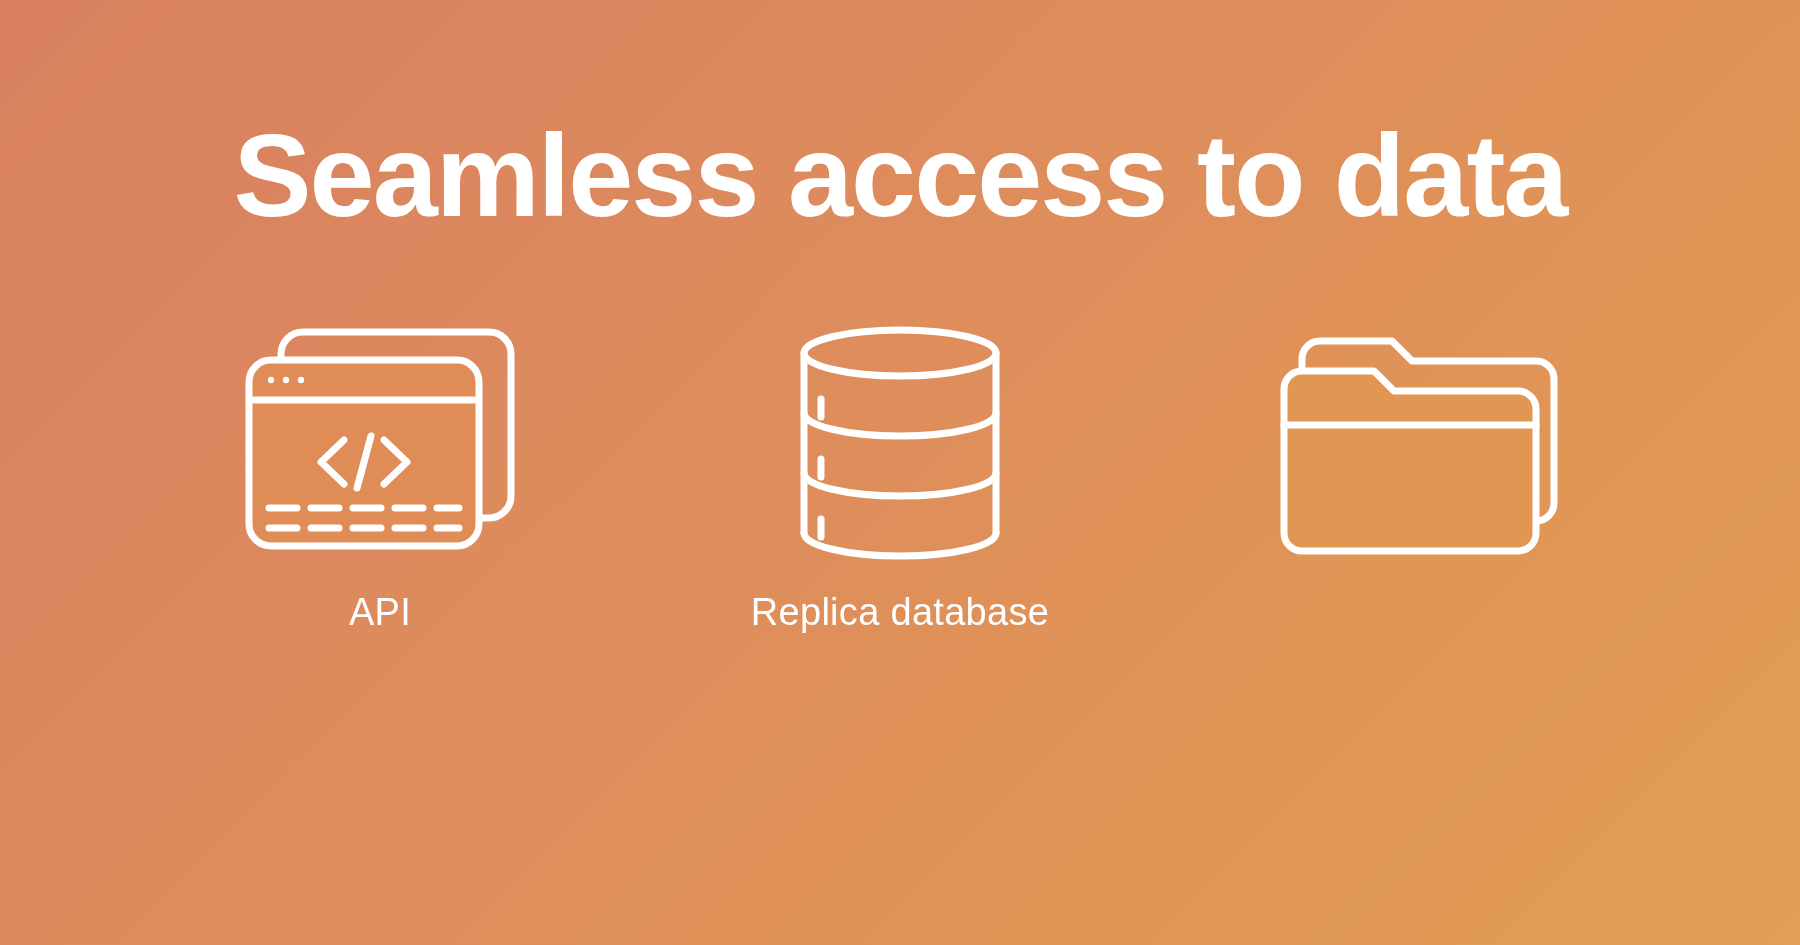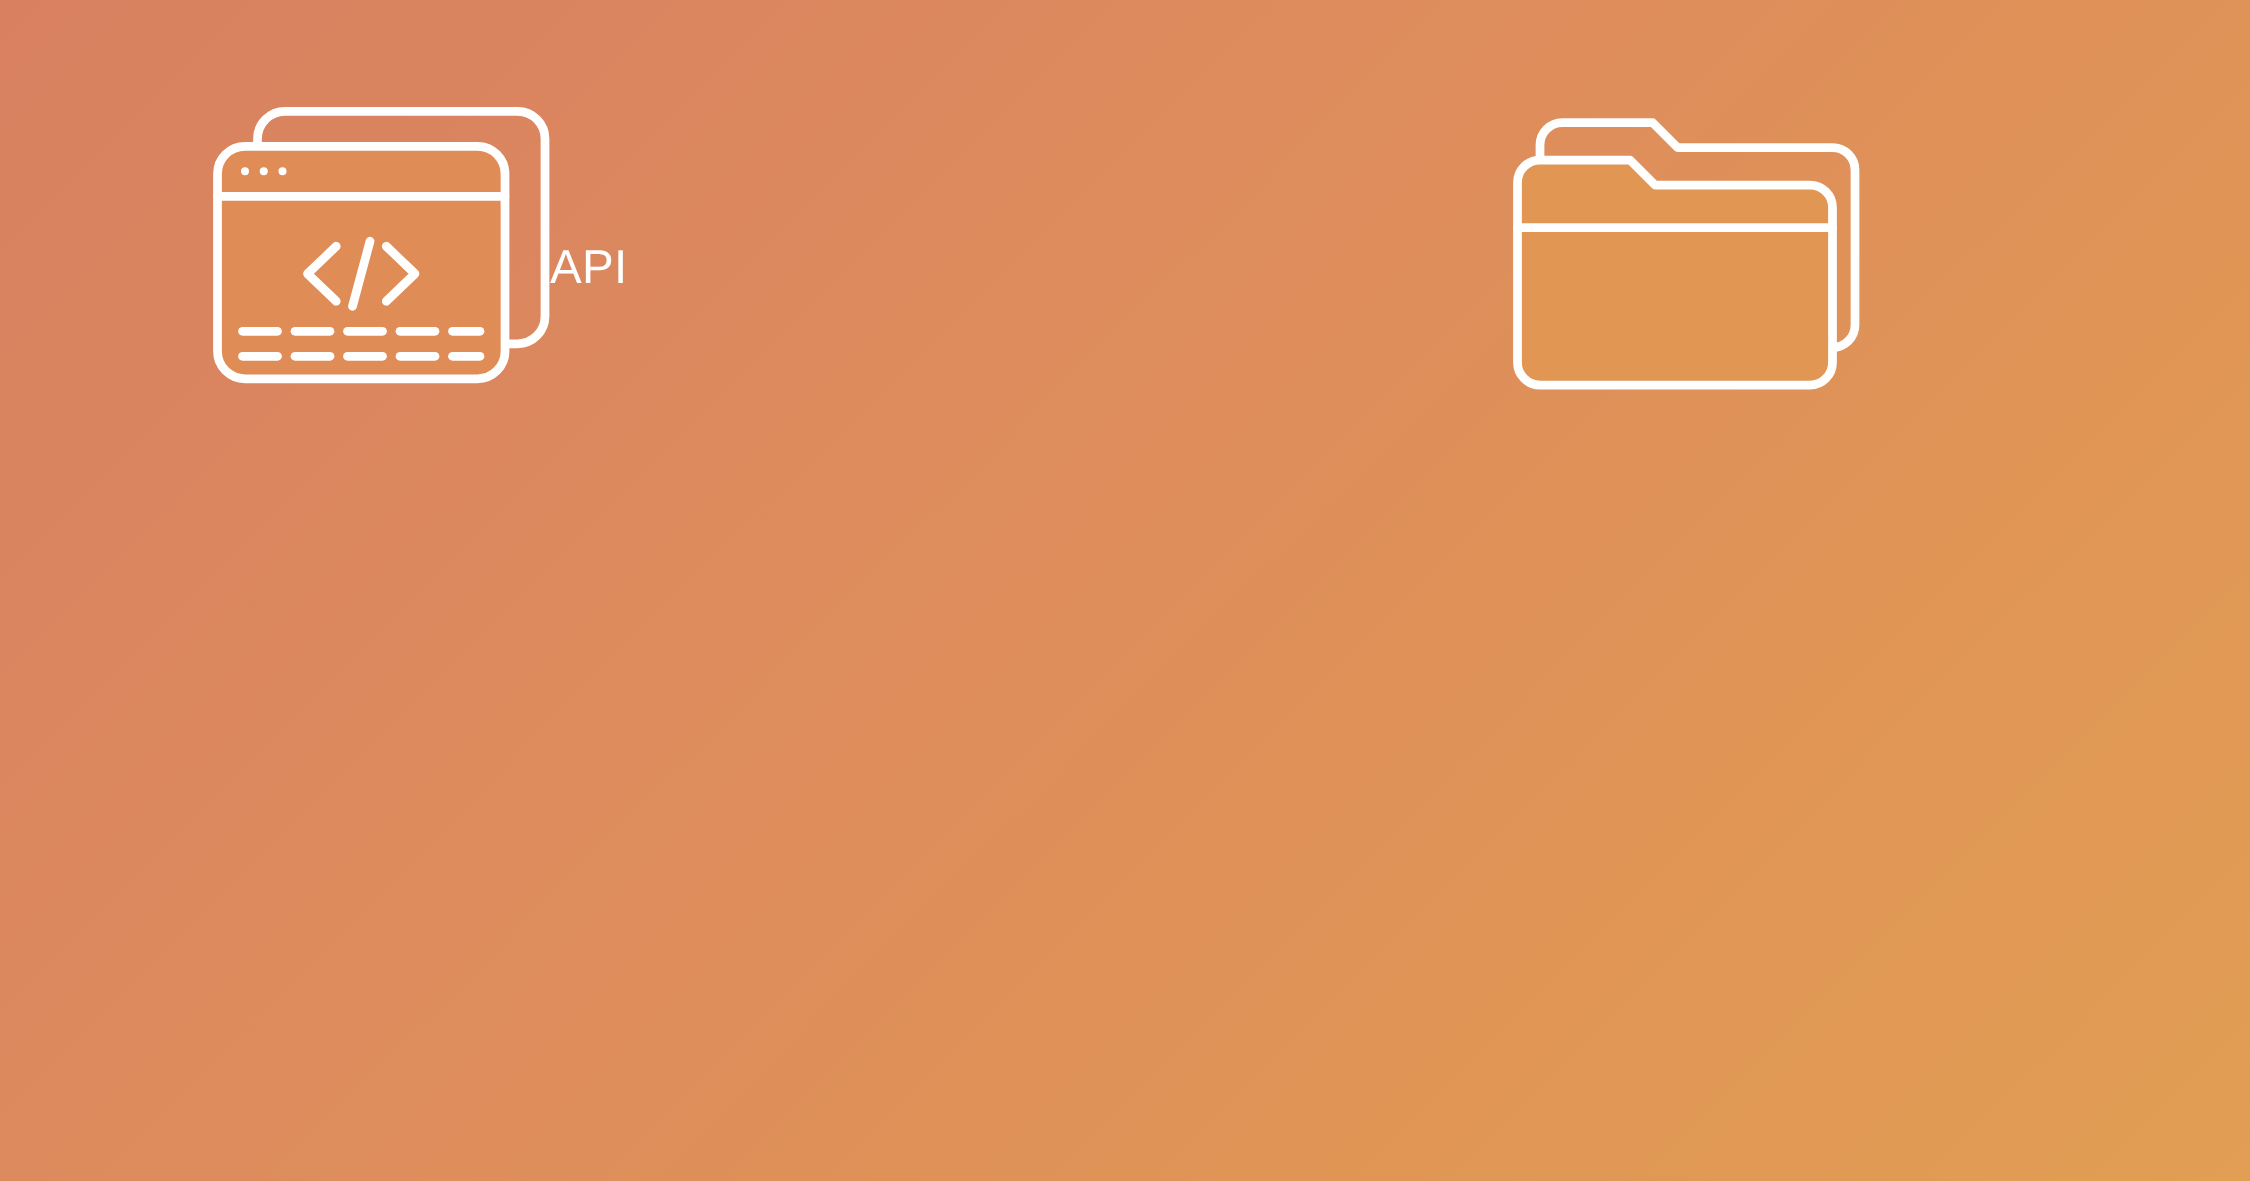--- a/index.html
+++ b/index.html
@@ -36,21 +36,21 @@
     }
     .cards {
       display: flex;
       justify-content: space-between;
       align-items: flex-start;
       width: 1460px;
       margin-top: 80px;
     }
     .card {
       display: flex;
-      flex-direction: row;
+      flex-direction: column;
       align-items: center;
       width: 420px;
     }
     .icon-box {
       height: 240px;
       display: flex;
       align-items: center;
       justify-content: center;
     }
     .caption {
@@ -62,20 +62,21 @@
     }
     svg {
       display: block;
     }
   </style>
 </head>
 <body>
 
 <div class="page">
 
+  <h1 class="title">Seamless access to data</h1>
 
   <div class="cards">
 
     <div class="card">
       <div class="icon-box">
         <svg width="270" height="230" viewBox="0 0 270 230" fill="none" stroke="#ffffff" stroke-width="7" stroke-linecap="round" stroke-linejoin="round">
 
           <rect x="36" y="4" width="230" height="186" rx="22"></rect>
 
           <rect x="4" y="32" width="230" height="186" rx="22" fill="rgba(223,140,86,1)"></rect>
@@ -103,20 +104,42 @@
             <line x1="66" y1="200" x2="94" y2="200"></line>
             <line x1="108" y1="200" x2="136" y2="200"></line>
             <line x1="150" y1="200" x2="178" y2="200"></line>
             <line x1="192" y1="200" x2="214" y2="200"></line>
           </g>
         </svg>
       </div>
       <div class="caption">API</div>
     </div>
 
+    <div class="card">
+      <div class="icon-box">
+        <svg width="206" height="236" viewBox="0 0 206 236" fill="none" stroke="#ffffff" stroke-width="7" stroke-linecap="round" stroke-linejoin="round">
+
+          <ellipse cx="103" cy="28" rx="96" ry="23"></ellipse>
+
+          <line x1="7" y1="28" x2="7" y2="208"></line>
+          <line x1="199" y1="28" x2="199" y2="208"></line>
+
+          <path d="M7 208 A96 23 0 0 0 199 208"></path>
+
+          <path d="M7 88 A96 23 0 0 0 199 88"></path>
+
+          <path d="M7 148 A96 23 0 0 0 199 148"></path>
+
+          <line x1="24" y1="74" x2="24" y2="92"></line>
+          <line x1="24" y1="134" x2="24" y2="152"></line>
+          <line x1="24" y1="194" x2="24" y2="212"></line>
+        </svg>
+      </div>
+      <div class="caption">Replica database</div>
+    </div>
 
     <div class="card">
       <div class="icon-box">
         <svg width="280" height="224" viewBox="0 0 280 224" fill="none" stroke="#ffffff" stroke-width="7" stroke-linecap="round" stroke-linejoin="round">
 
           <path d="M40 10 
                    L112 10 
                    L132 30 
                    L256 30 
                    A18 18 0 0 1 274 48 

